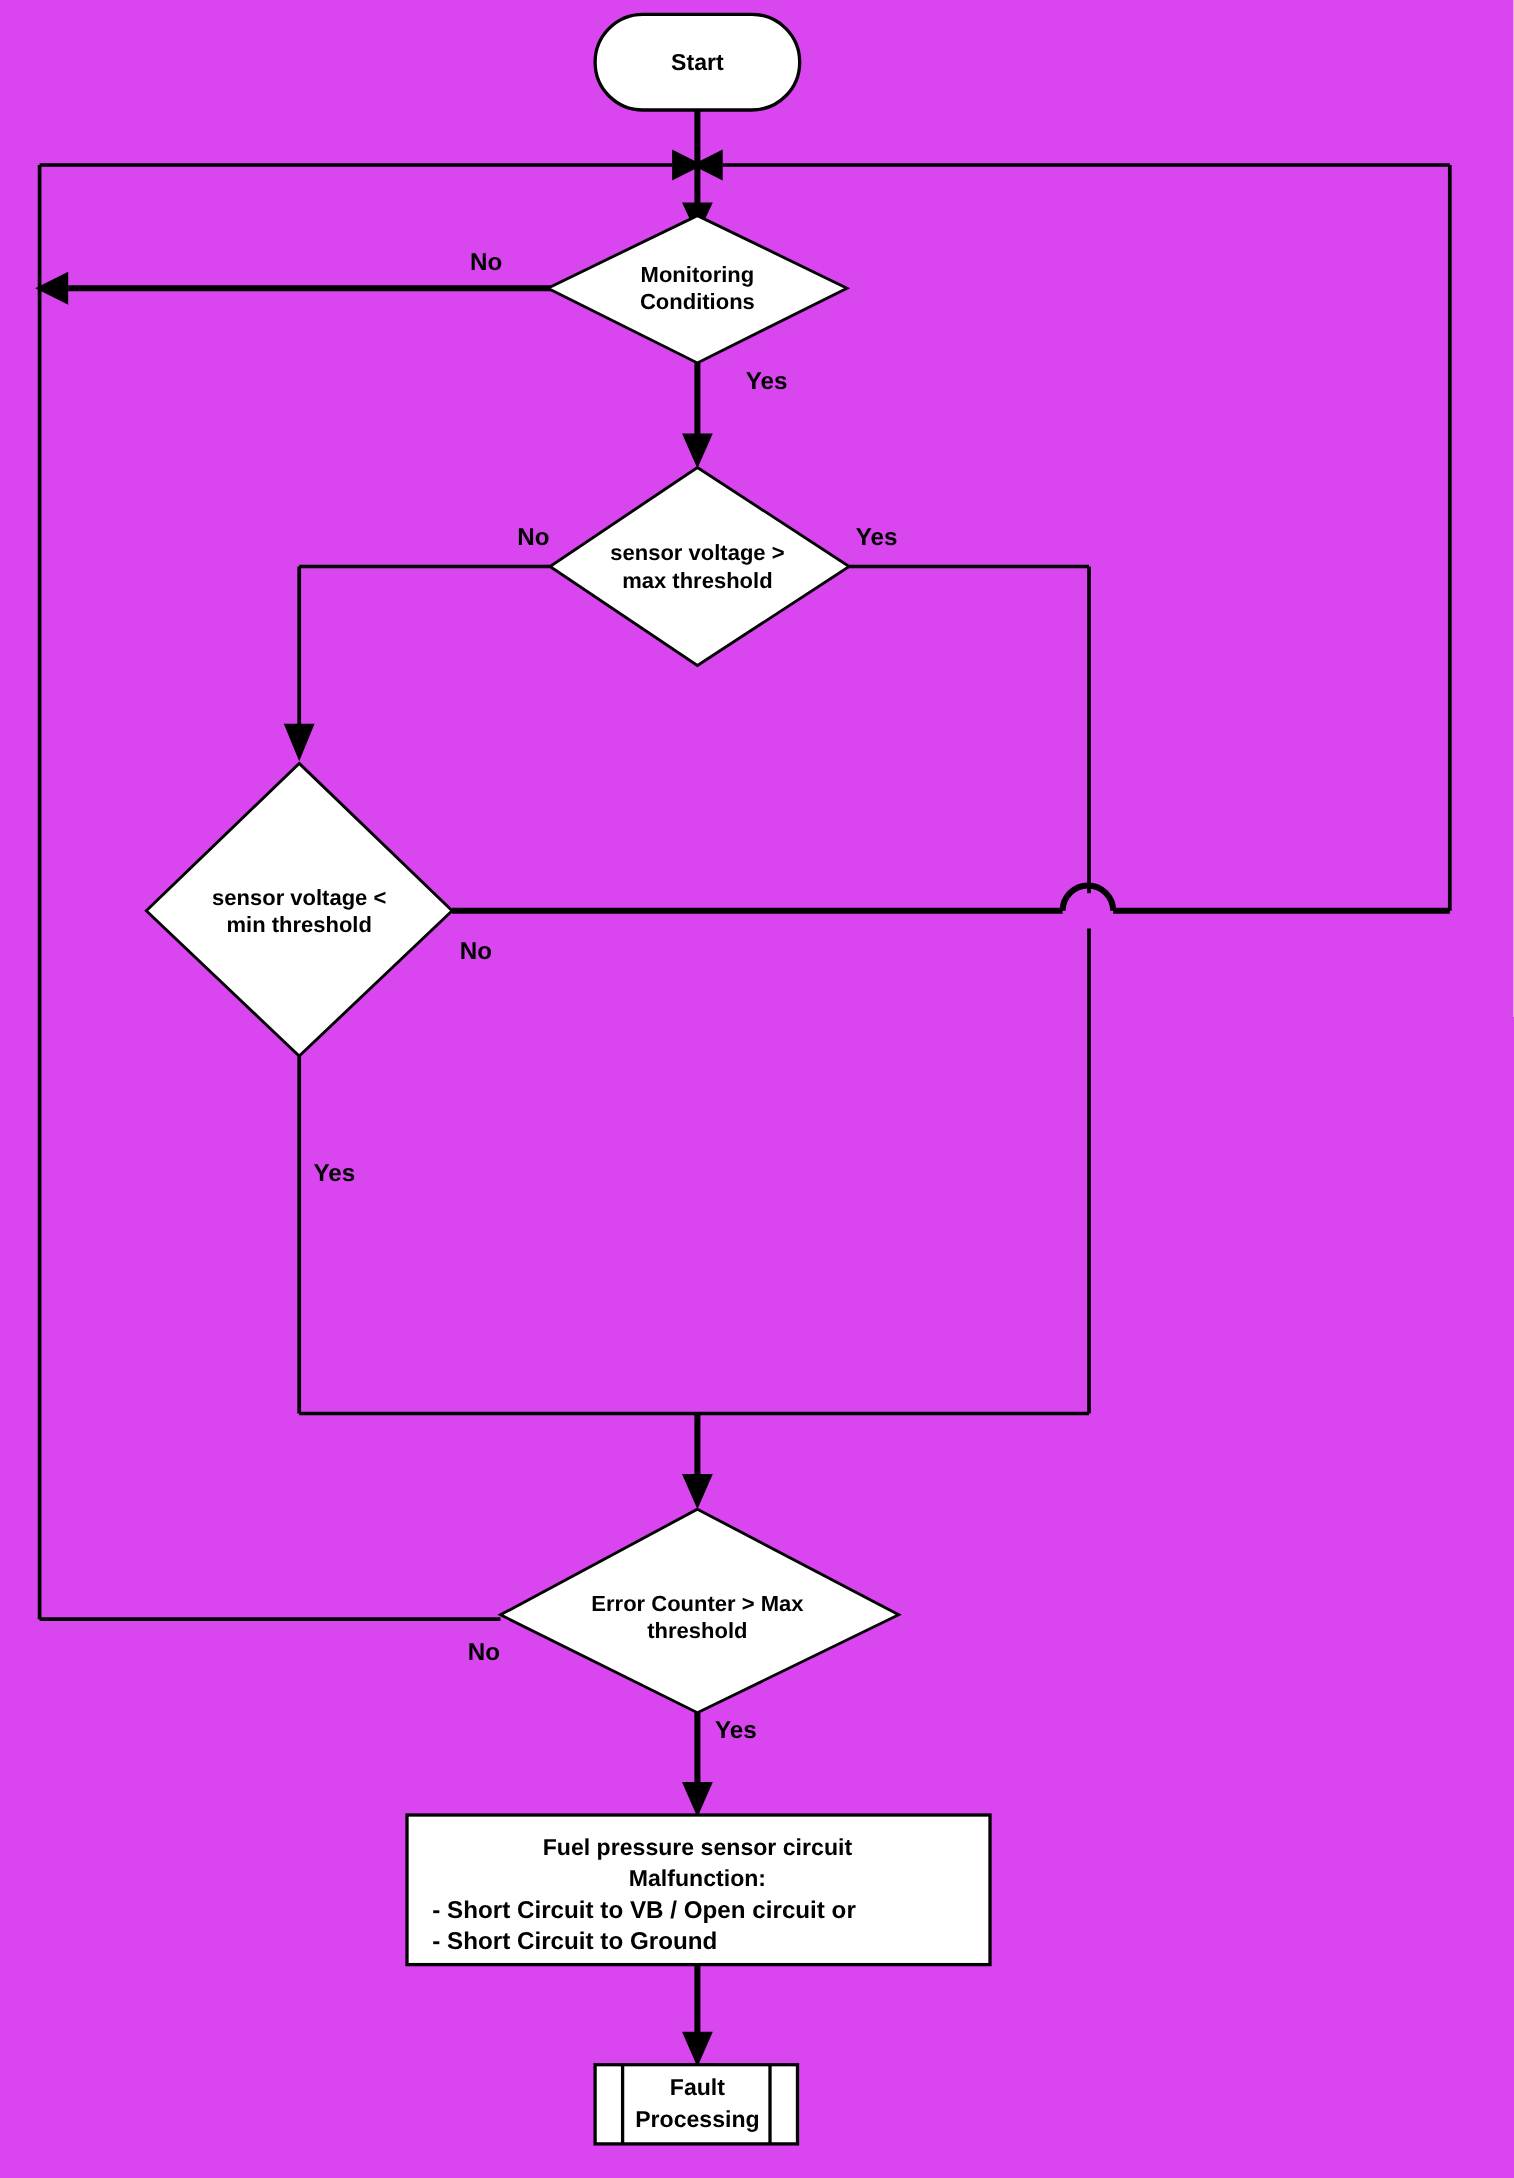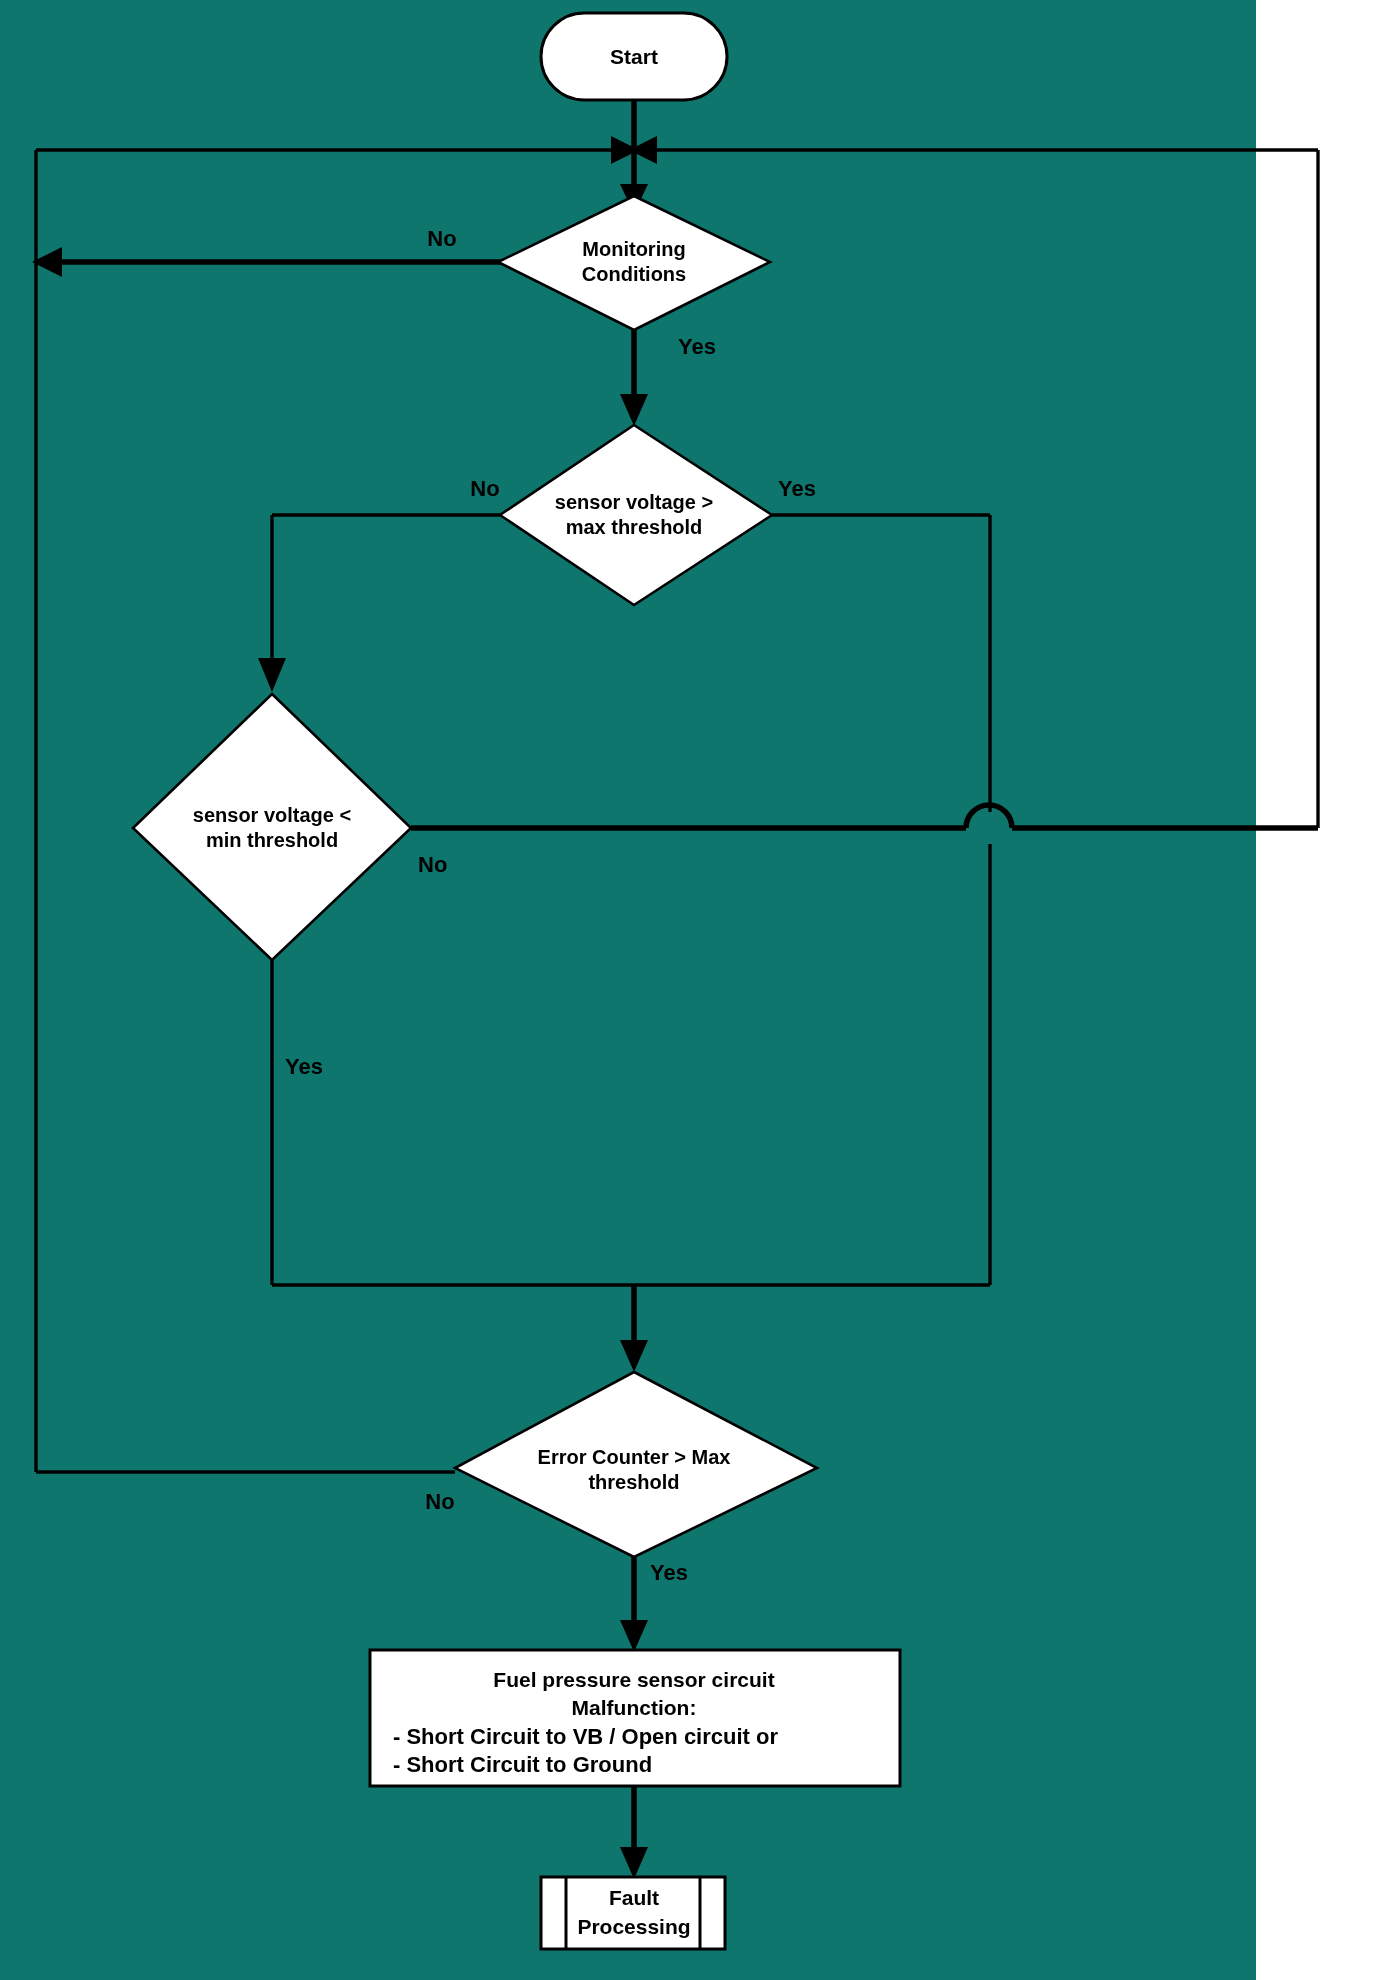--- a/index.html
+++ b/index.html
@@ -9,23 +9,23 @@
     background: #ffffff;
   }
   body {
     width: 1376px;
     height: 1980px;
     font-family: "Liberation Sans", sans-serif;
     overflow: hidden;
   }
   #flow-root {
     position: relative;
-    width: 1256px;
+    width: 1376px;
     height: 1980px;
-    background: #0f766e;
+    background: #d946ef;
   }
   svg#flow-svg {
     display: block;
     width: 1376px;
     height: 1980px;
   }
   .shape-stroke {
     fill: #ffffff;
     stroke: #000000;
     stroke-width: 3;

